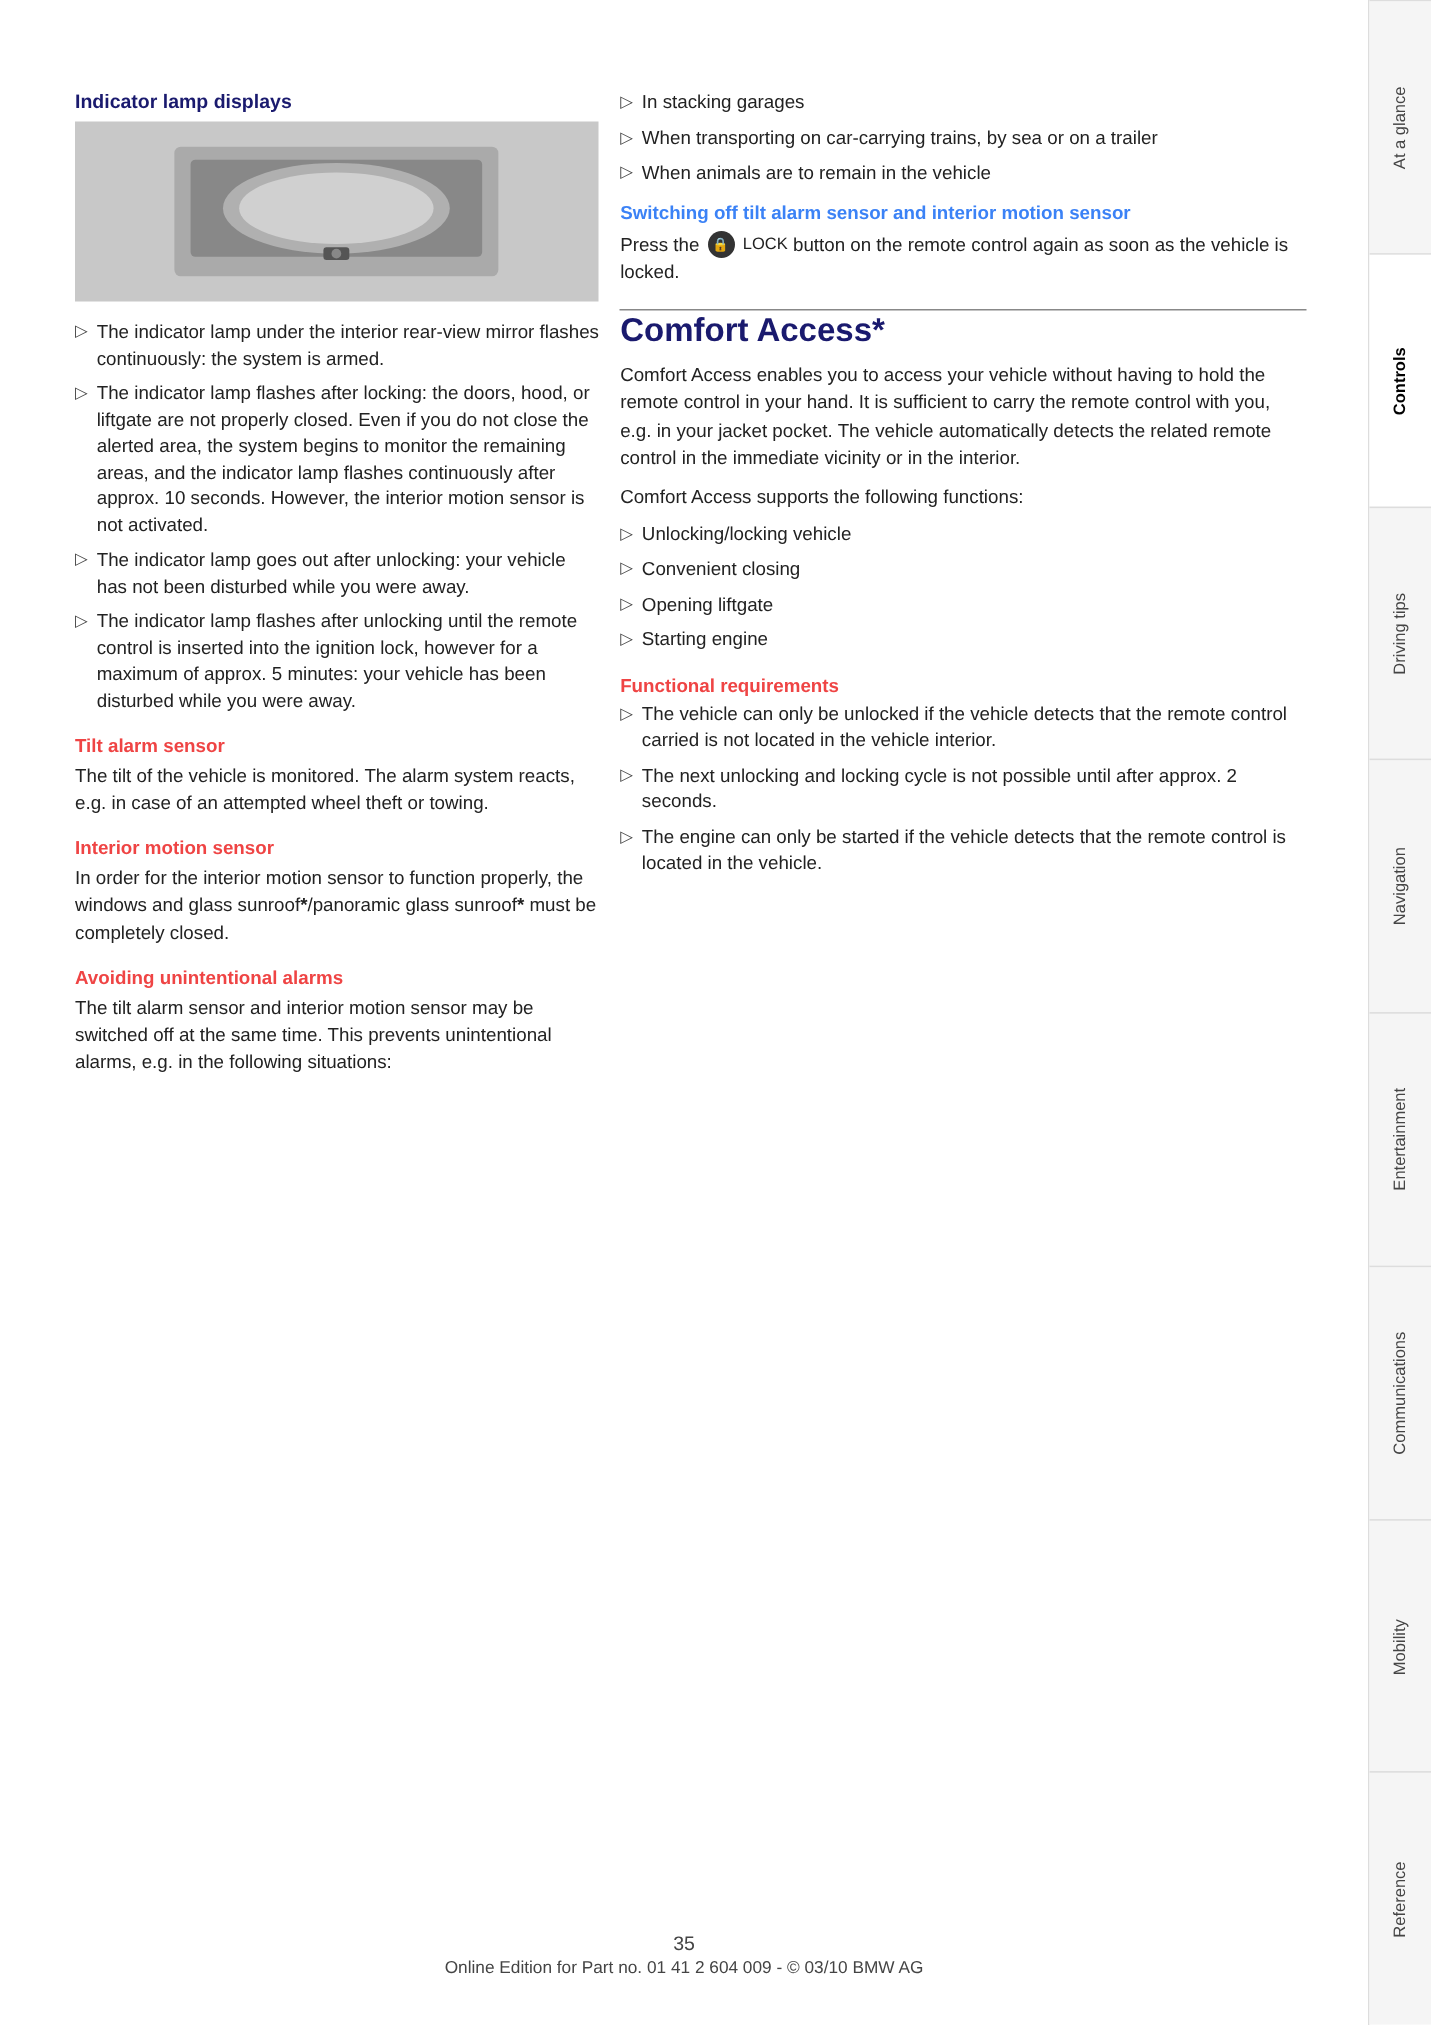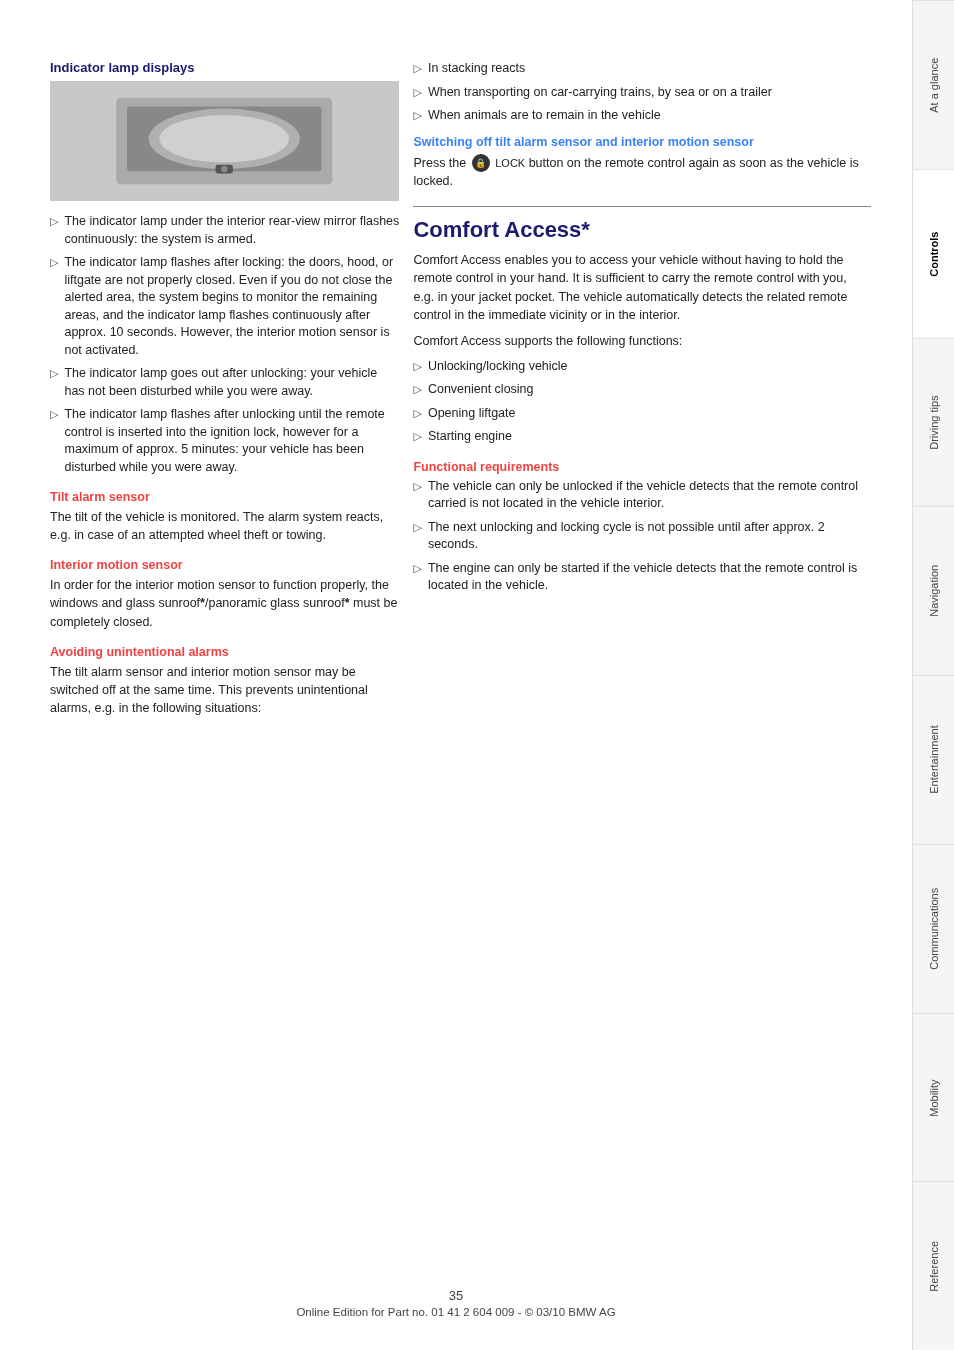--- a/index.html
+++ b/index.html
@@ -134,21 +134,20 @@
       color: #3b82f6;
       margin-bottom: 5px;
     }
 
     .comfort-access-heading {
       font-size: 22px;
       font-weight: bold;
       color: #1a1a6e;
       margin: 16px 0 8px 0;
       border-top: 1px solid #888;
-      padding-top: 10px;
     }
 
     .lock-icon-inline {
       display: inline-flex;
       align-items: center;
       justify-content: center;
       width: 18px;
       height: 18px;
       background: #333;
       border-radius: 50%;
@@ -229,21 +228,21 @@
         <div class="body-text">In order for the interior motion sensor to function properly, the windows and glass sunroof<b>*</b>/panoramic glass sunroof<b>*</b> must be completely closed.</div>
 
         <div class="subsection-title">Avoiding unintentional alarms</div>
         <div class="body-text">The tilt alarm sensor and interior motion sensor may be switched off at the same time. This prevents unintentional alarms, e.g. in the following situations:</div>
       </div>
 
       <div class="right-col">
         <ul class="bullet-list">
           <li>
             <span class="bullet-arrow">▷</span>
-            <span>In stacking reacts</span>
+            <span>In stacking garages</span>
           </li>
           <li>
             <span class="bullet-arrow">▷</span>
             <span>When transporting on car-carrying trains, by sea or on a trailer</span>
           </li>
           <li>
             <span class="bullet-arrow">▷</span>
             <span>When animals are to remain in the vehicle</span>
           </li>
         </ul>

